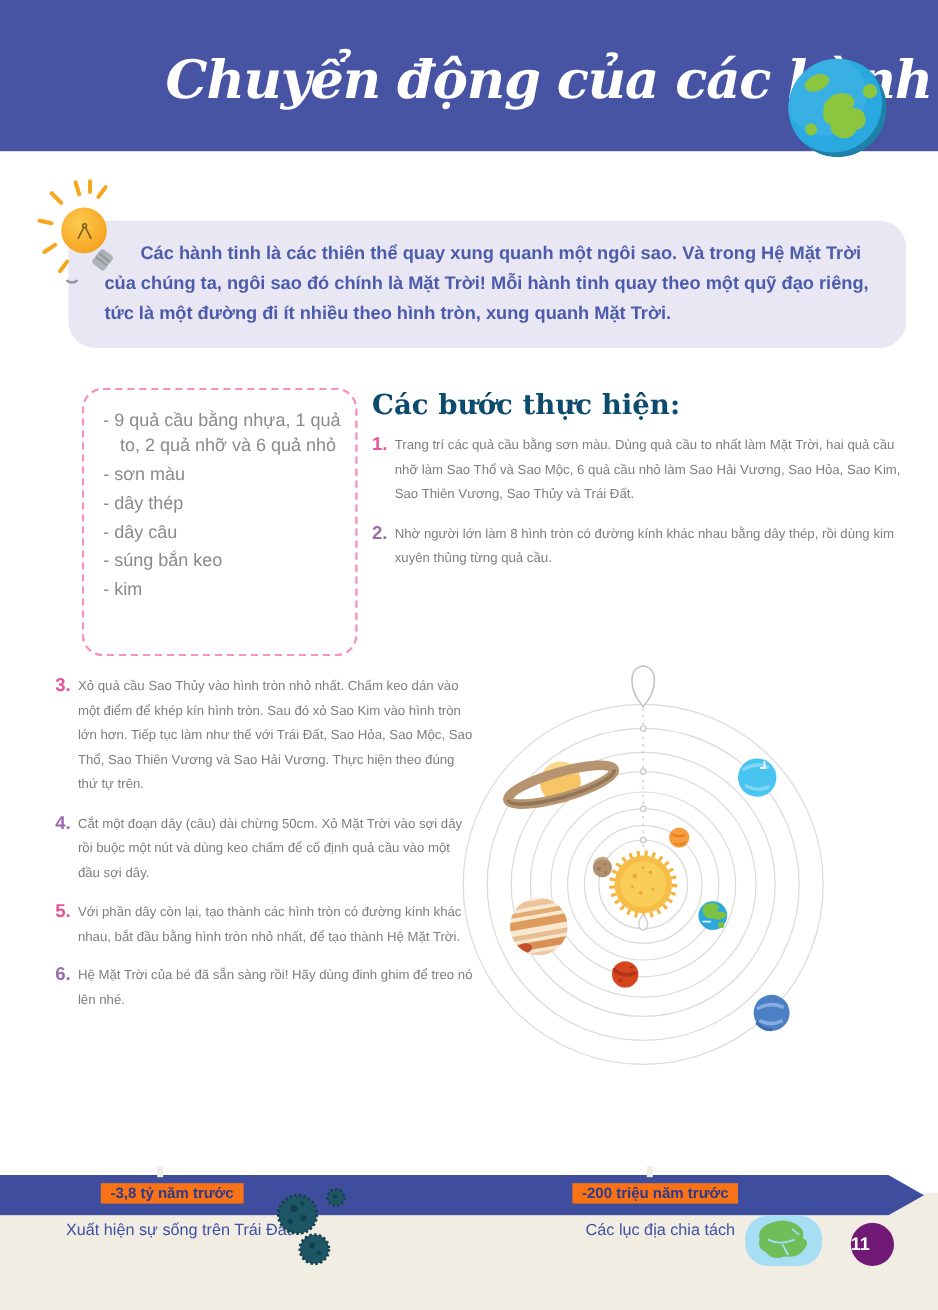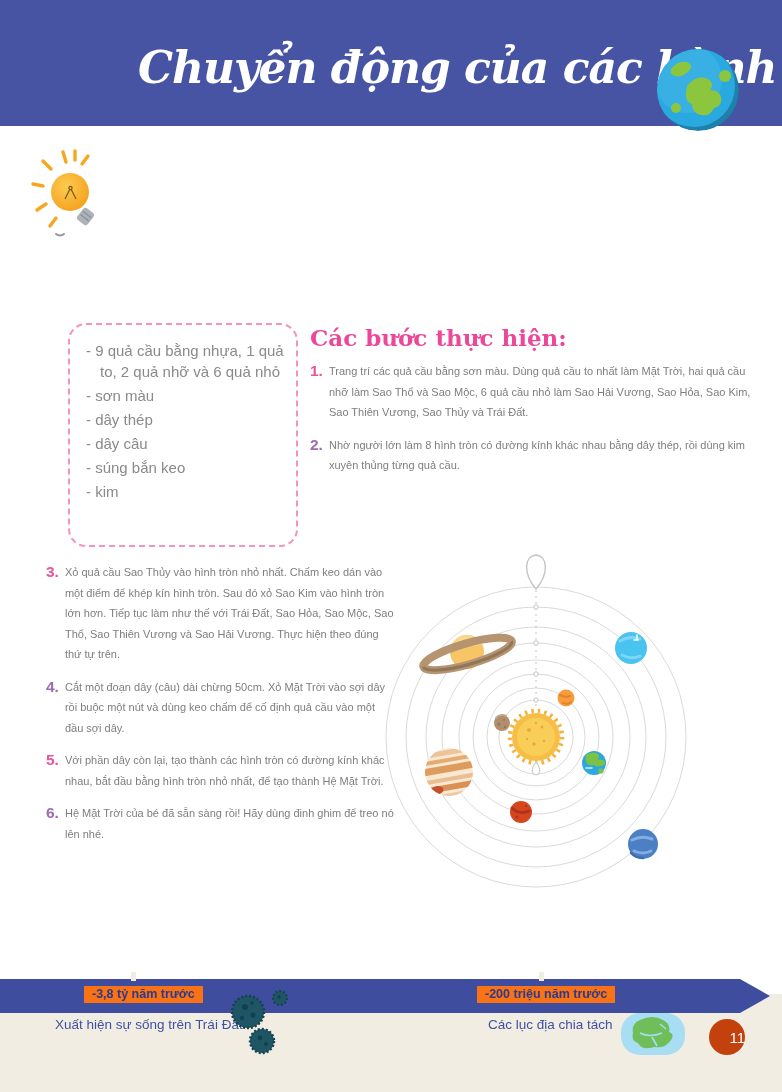--- a/index.html
+++ b/index.html
@@ -27,21 +27,21 @@
     padding:12px 12px 0 16px;}
   .materials-title{margin:0 0 6px 0;font-size:16.5px;font-weight:700;color:#F0619F;
     letter-spacing:.8px;}
   .materials-list{margin:0;padding:0;list-style:none;font-size:15px;line-height:21px;
     color:#8A8A8A;}
   .materials-list li{margin:3px 0;padding-left:14px;text-indent:-14px;}
   .materials-list li::before{content:"- ";}
 
   
   .steps-heading{position:absolute;left:310px;top:324px;margin:0;
-    font-family:"DejaVu Serif",serif;font-weight:700;font-size:23px;color:#ec4899;}
+    font-family:"DejaVu Serif",serif;font-weight:700;font-size:23px;color:#0c4a6e;}
   .steps-col{position:absolute;}
   .steps-right{left:310px;top:361px;width:450px;}
   .steps-left{left:46px;top:562px;width:350px;}
   .step{display:flex;gap:6px;margin-bottom:12px;}
   .step-num{flex:0 0 auto;font-size:15.5px;font-weight:700;line-height:20.5px;}
   .step-num.pink{color:#E7549C;}
   .step-num.purple{color:#9C6BB2;}
   .step-text{margin:0;font-size:11px;line-height:20.5px;color:#7E7E7E;}
 
   
@@ -55,22 +55,22 @@
   .tick1{left:131px;} .tick2{left:539px;}
   .time-box{position:absolute;top:986px;background:#f97316;padding:1px 8px 2px 8px;
     font-size:12.5px;font-weight:700;color:#2B3A8C;white-space:nowrap;}
   .time-box1{left:84px;} .time-box2{left:477px;}
   .caption{position:absolute;top:1017px;font-size:13.5px;font-weight:500;color:#3F51A5;
     white-space:nowrap;}
   .caption1{left:55px;} .caption2{left:488px;}
   .microbes{position:absolute;left:218px;top:986px;}
   .pangea{position:absolute;left:620px;top:1012px;}
   .page-circle{position:absolute;left:709px;top:1019px;width:36px;height:36px;
-    border-radius:50%;background:#c2410c;color:#ffffff;font-size:15px;font-weight:400;
-    display:flex;align-items:center;justify-content:flex-end;}
+    border-radius:50%;background:#701a75;color:#ffffff;font-size:15px;font-weight:700;
+    display:flex;align-items:center;justify-content:flex-start;}
 </style>
 </head>
 <body>
 
 <div id="page">
 
   <div class="header">
     <div class="header-title">Chuyển động của các hành tinh</div>
   </div>
   <svg class="globe" width="90" height="92" viewBox="0 0 90 92">
@@ -114,20 +114,23 @@
         <circle cx="44.5" cy="42" r="1.6"></circle>
     </g>
     <g transform="rotate(38 59 72)">
       <rect x="52" y="63" width="13" height="15" rx="3" fill="#ADB3B9"></rect>
       <line x1="53" y1="68" x2="64" y2="68" stroke="#8F959B" stroke-width="1.4"></line>
       <line x1="53" y1="72" x2="64" y2="72" stroke="#8F959B" stroke-width="1.4"></line>
     </g>
     <path d="M30 88 q4 3 8 0" stroke="#8F959B" stroke-width="2" fill="none" stroke-linecap="round"></path>
   </svg>
 
+  <div class="intro-box">
+    <p>Các hành tinh là các thiên thể quay xung quanh một ngôi sao. Và trong Hệ Mặt Trời của chúng ta, ngôi sao đó chính là Mặt Trời! Mỗi hành tinh quay theo một quỹ đạo riêng, tức là một đường đi ít nhiều theo hình tròn, xung quanh Mặt Trời.</p>
+  </div>
 
   <div class="materials-box">
     <ul class="materials-list">
       <li>9 quả cầu bằng nhựa, 1 quả to, 2 quả nhỡ và 6 quả nhỏ</li>
       <li>sơn màu</li>
       <li>dây thép</li>
       <li>dây câu</li>
       <li>súng bắn keo</li>
       <li>kim</li>
     </ul>

